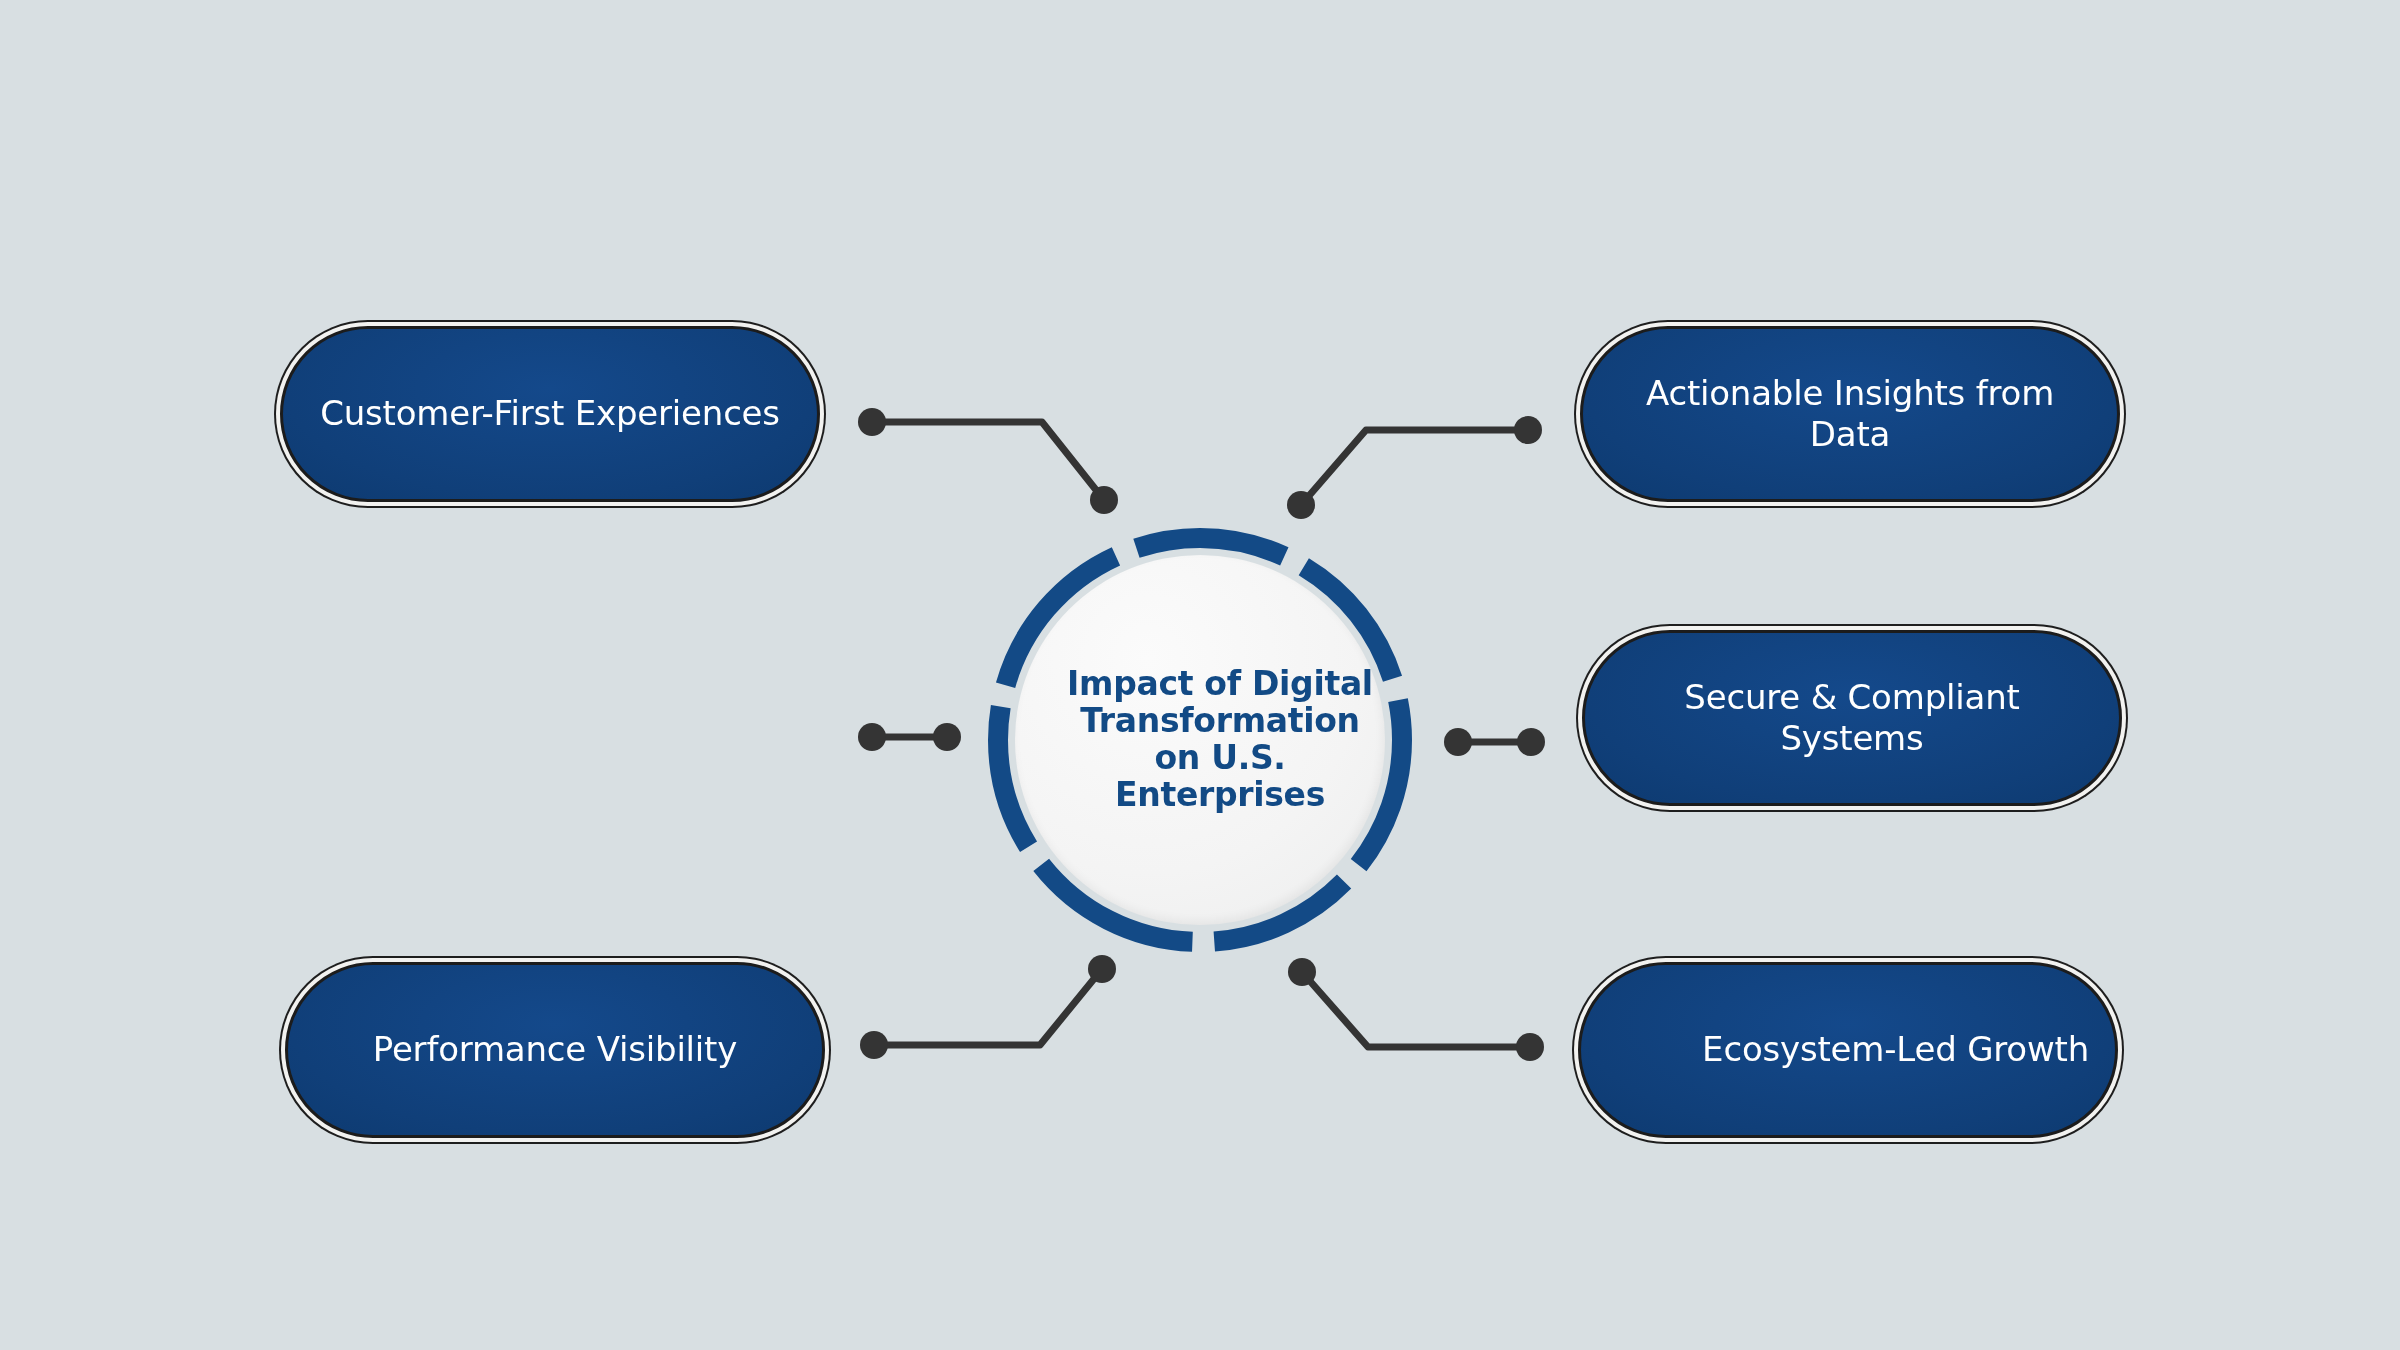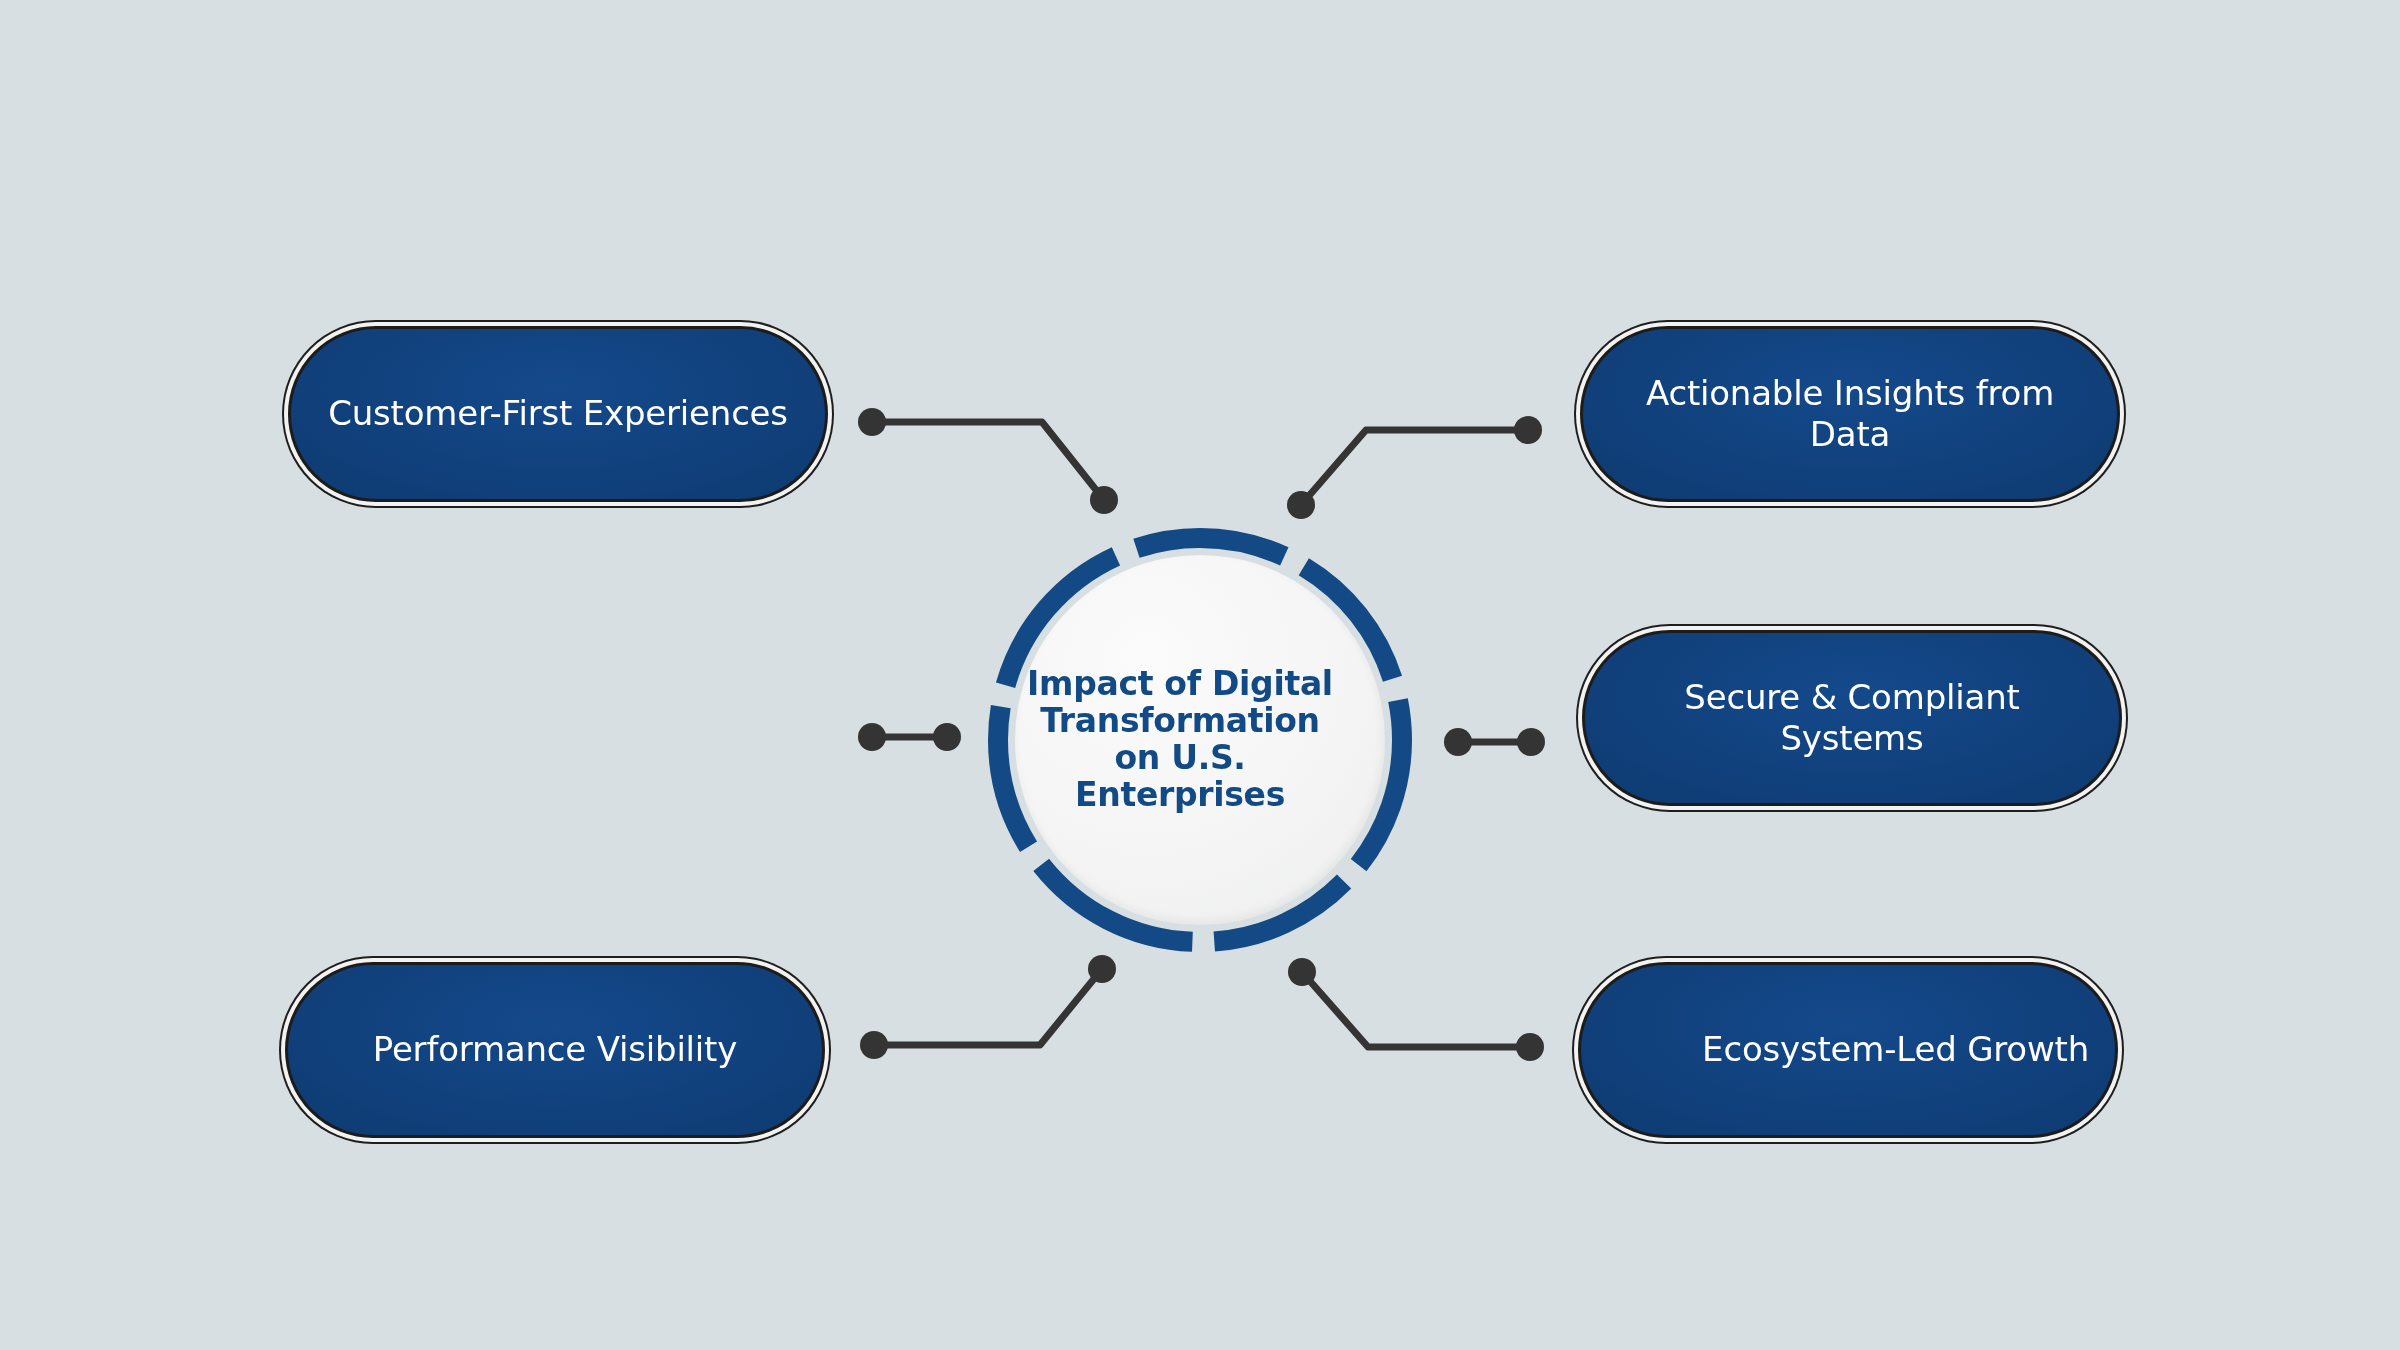--- a/index.html
+++ b/index.html
@@ -75,21 +75,21 @@
     position: absolute;
     left: 30px;
     top: 30px;
     width: 370px;
     height: 370px;
     border-radius: 50%;
     background: radial-gradient(circle at 36% 28%, #fbfbfb 0%, #f4f4f4 60%, #eceded 100%);
     box-shadow: inset -2px -4px 10px rgba(0,0,0,0.05);
     display: flex;
     align-items: center;
-    justify-content: flex-start;
+    justify-content: flex-end;
   }
   #hub-title {
     width: 330px;
     text-align: center;
     color: #124a85;
     font-family: "DejaVu Sans", sans-serif;
     font-weight: 700;
     font-size: 33px;
     line-height: 1.12;
     letter-spacing: -0.3px;
@@ -114,21 +114,21 @@
     color: #ffffff;
     font-family: "DejaVu Sans", sans-serif;
     font-weight: 400;
     font-size: 34px;
     line-height: 1.22;
     text-align: center;
     letter-spacing: -0.2px;
     padding: 0 26px;
   }
 
-  #pill-0 { left: 288px;  top: 326px; }
+  #pill-0 { left: 280px;  top: 326px; }
   #pill-1 { left: 290px;  top: 630px; }
   #pill-2 { left: 285px;  top: 962px; }
   #pill-3 { left: 1580px; top: 326px; }
   #pill-4 { left: 1582px; top: 630px; }
   #pill-5 { left: 1578px; top: 962px; justify-content: flex-end; }
 </style>
 </head>
 <body>
 
 <div id="stage">

